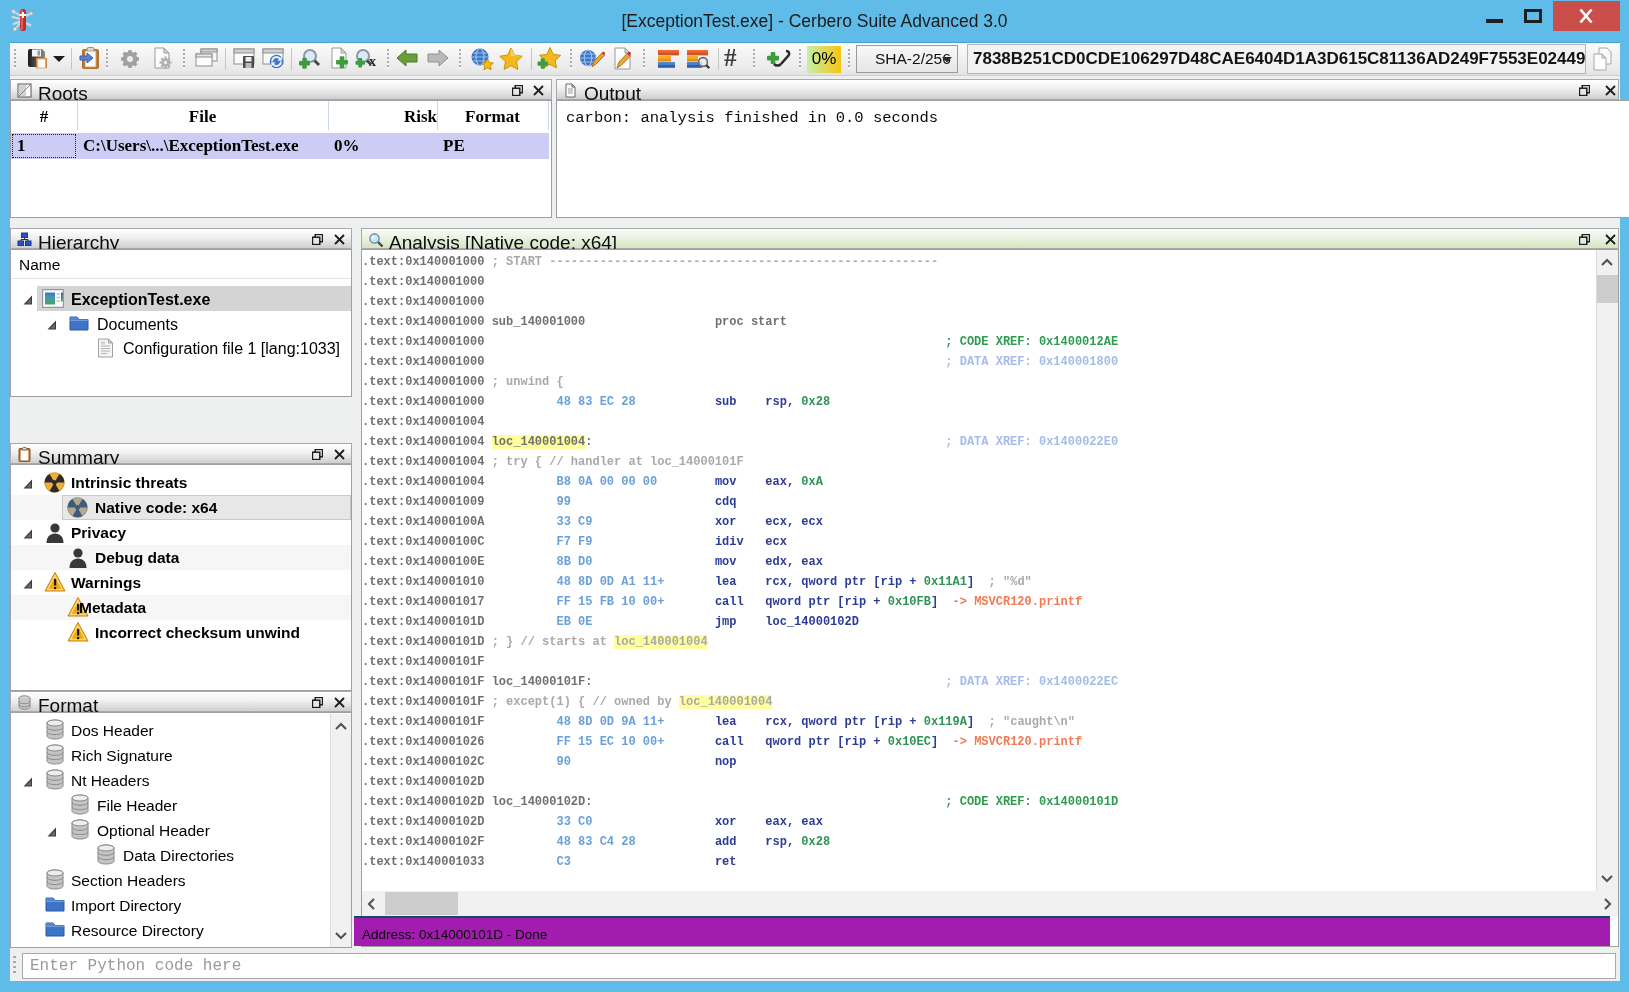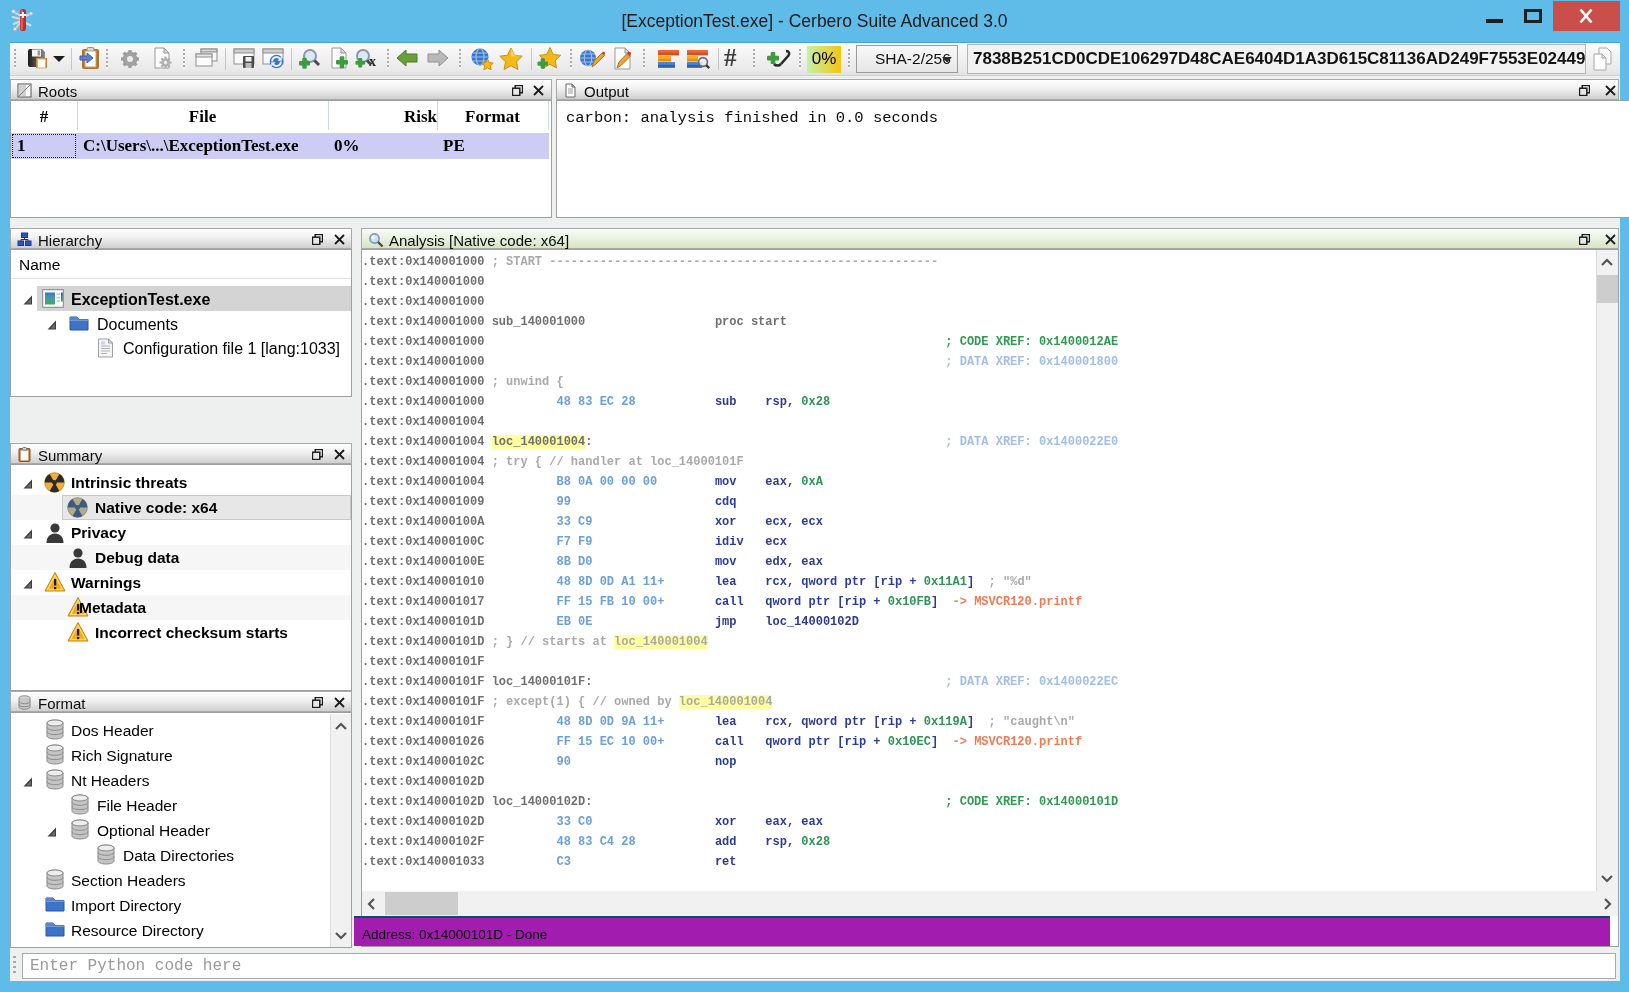--- a/index.html
+++ b/index.html
@@ -4,21 +4,21 @@
 html,body{width:1629px;height:992px;overflow:hidden}
 body{position:relative;background:#5fbce9;font-family:"Liberation Sans",sans-serif}
 .abs{position:absolute}
 .titletext{position:absolute;left:0;right:0;top:11px;text-align:center;font-size:17.5px;color:#1b1b1b}
 .winbtn{position:absolute;top:0}
 .main{position:absolute;left:10px;top:76px;width:1610px;height:905px;background:#eef0ef}
 .toolbar{position:absolute;left:10px;top:42px;width:1610px;height:34px;background:linear-gradient(#fbfbfb,#e9e9e9 85%,#e2e2e2);border-top:1px solid #43a5d5;border-bottom:1px solid #cfcfcf}
 .ti{position:absolute;top:47px}
 .tsep{position:absolute;top:48px;width:1px;height:22px;background:#c6c6c6}
 .tgrip{position:absolute;top:49px;width:2px;height:20px;background-image:repeating-linear-gradient(#ababab 0 2px,#f5f5f5 2px 4px)}
-.panel-t{position:absolute;height:21px;background:linear-gradient(#ffffff,#f0f0f0 45%,#cfcfcf);border:1px solid #a9a9a9;font-size:15px;color:#0c0c0c}
+.panel-t{position:absolute;height:21px;background:linear-gradient(#ffffff,#f0f0f0 45%,#cfcfcf);border:1px solid #a9a9a9;font-size:19px;color:#0c0c0c}
 .panel-t.act{background:linear-gradient(#fafcf8,#eaf2e2 45%,#d5e5c2)}
 .panel-b{position:absolute;background:#fff;border:1px solid #9f9f9f}
 .pticon{position:absolute;left:6px;top:3px}
 .ptxt{position:absolute;left:27px;top:3px}
 .pfloat{position:absolute;top:5px;width:11px;height:11px}
 .px{position:absolute;top:4px;font-size:13px;color:#1a1a1a;font-weight:700}
 .code{position:absolute;left:362px;top:252px;font-family:"Liberation Mono",monospace;font-weight:700;font-size:12px;line-height:20px;color:#707070;z-index:5}
 .code .a{color:#707070}
 .code .c{color:#a9a9a9}
 .code .h{color:#6ba0d9}
@@ -547,21 +547,21 @@
       <rect x="10" y="8" width="2.2" height="6.5" fill="#1a1a1a"></rect>
       <rect x="10" y="16" width="2.2" height="2.2" fill="#1a1a1a"></rect>
     </svg>
  <div class="trow" style="left:68px;top:134px;font-weight:700">Metadata</div>
  <svg class="abs" style="left:56px;top:156px" width="22" height="22" viewBox="0 0 22 22">
       <path d="M11 1.5L21 20H1z" fill="#f0a818" stroke="#c88408" stroke-width="1"></path>
       <path d="M11 4.5L18.5 18.5H3.5z" fill="none" stroke="#fbd878" stroke-width="1.4"></path>
       <rect x="10" y="8" width="2.2" height="6.5" fill="#1a1a1a"></rect>
       <rect x="10" y="16" width="2.2" height="2.2" fill="#1a1a1a"></rect>
     </svg>
- <div class="trow" style="left:84px;top:159px;font-weight:700">Incorrect checksum starts</div>
+ <div class="trow" style="left:84px;top:159px;font-weight:700">Incorrect checksum unwind</div>
 </div>
 
 <div class="panel-t" style="left:10px;top:691px;width:342px">
  <svg class="pticon" width="15" height="15" viewBox="0 0 15 15">
       <ellipse cx="7.5" cy="3" rx="5.5" ry="2.2" fill="#d8d8d8" stroke="#888"></ellipse>
       <path d="M2 3v9c0 1.2 2.5 2.2 5.5 2.2s5.5-1 5.5-2.2V3" fill="#c8c8c8" stroke="#888"></path>
       <path d="M2 6.5c0 1.2 2.5 2.2 5.5 2.2s5.5-1 5.5-2.2M2 9.5c0 1.2 2.5 2.2 5.5 2.2s5.5-1 5.5-2.2" fill="none" stroke="#888"></path>
     </svg>
  <span class="ptxt">Format</span>
  <svg class="pfloat" style="left:301px" width="12" height="12" viewBox="0 0 12 12">

